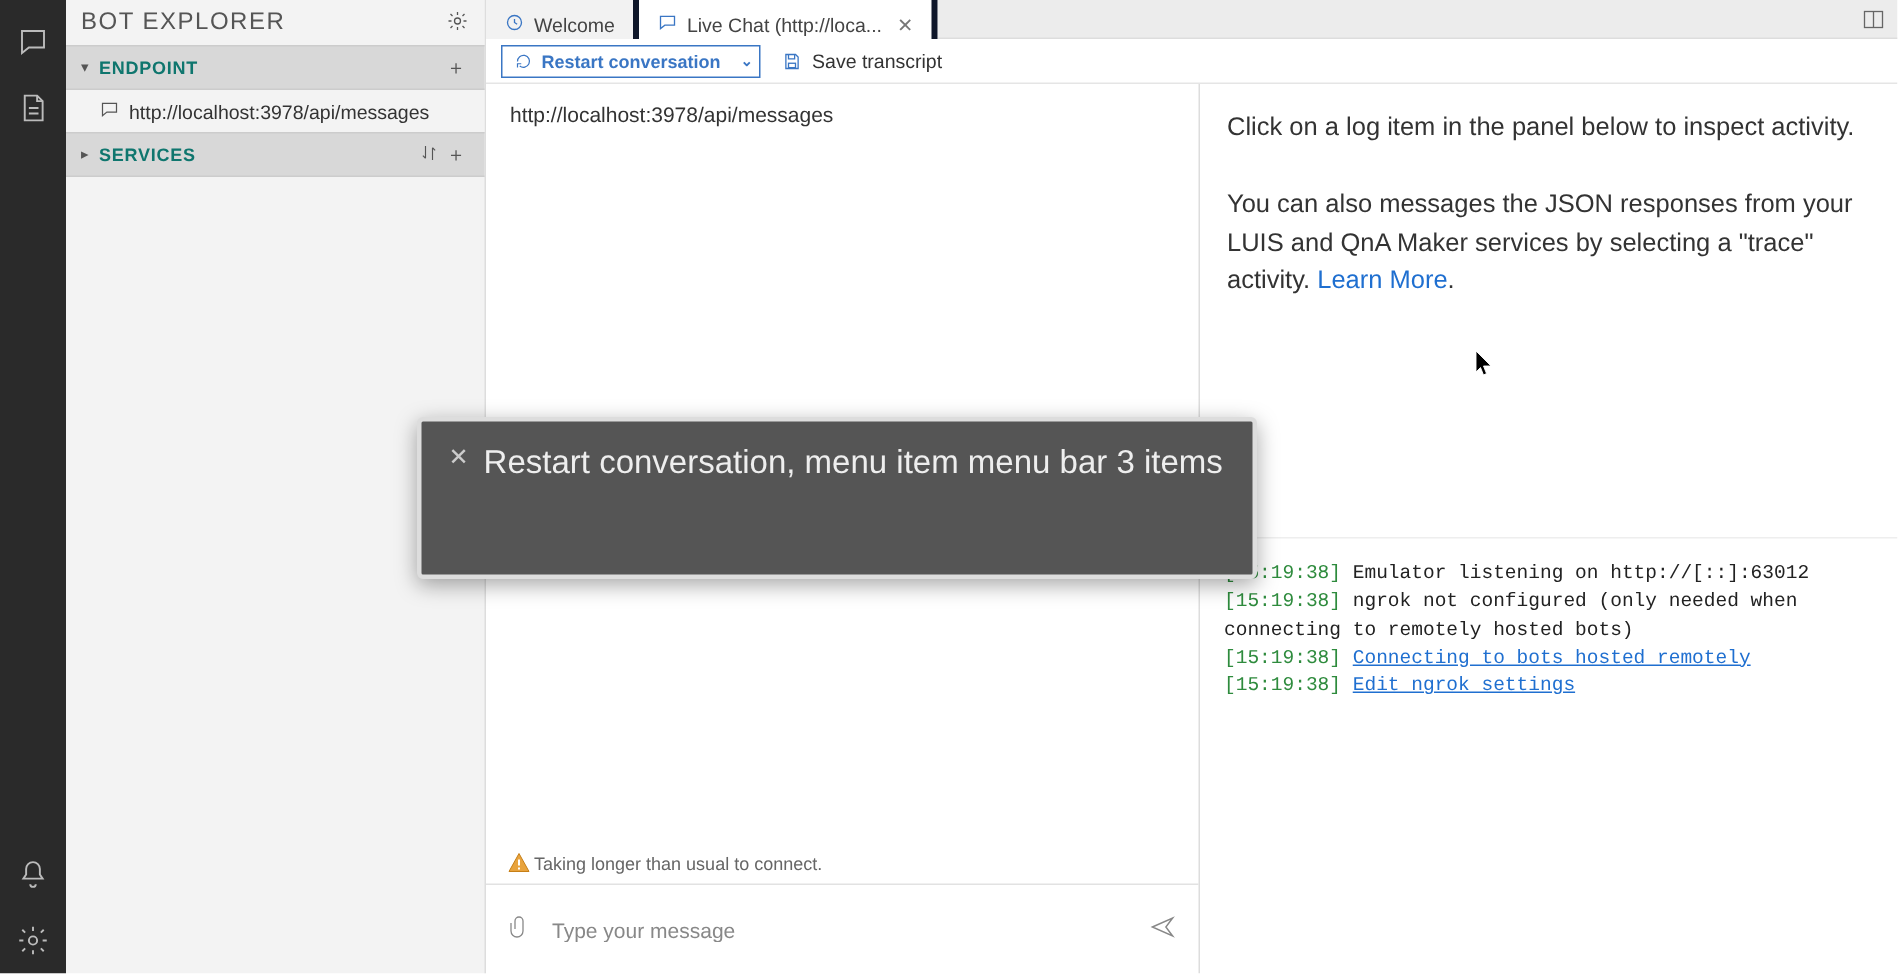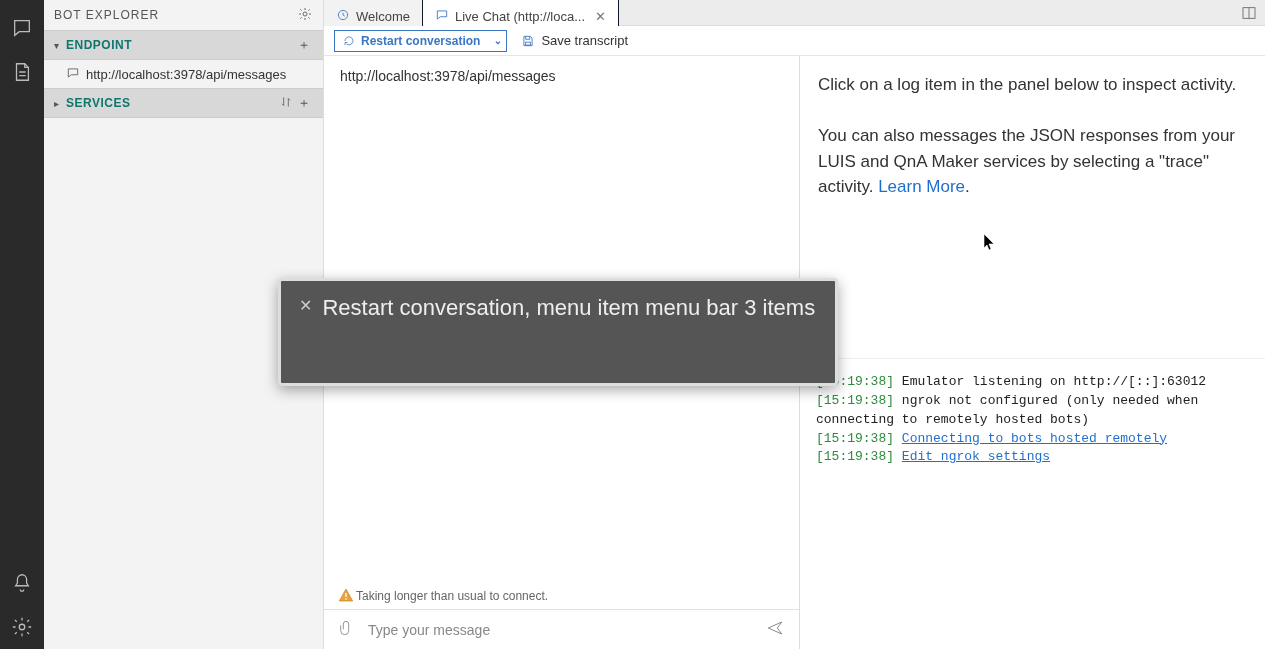--- a/index.html
+++ b/index.html
@@ -6,54 +6,54 @@
   html, body { width: 1265px; height: 649px; font-family: "Segoe UI", Arial, sans-serif; font-size: 13px; color: #333; background: #fff; overflow: hidden; }
   .root { display: flex; width: 100%; height: 100%; }
   
   .activity-bar { width: 44px; background: #2a2a2a; display: flex; flex-direction: column; align-items: center; padding-top: 6px; }
   .activity-bar .spacer { flex: 1; }
   .activity-icon { width: 28px; height: 28px; margin: 8px 0; display: flex; align-items: center; justify-content: center; color: #bbb; cursor: pointer; }
   .activity-icon svg { width: 22px; height: 22px; stroke: #bbb; fill: none; stroke-width: 1.4; }
   
   .side-panel { width: 280px; background: #f3f3f3; border-right: 1px solid #ddd; display: flex; flex-direction: column; }
   .side-header { height: 30px; display: flex; align-items: center; justify-content: space-between; padding: 0 10px; background: #f3f3f3; }
-  .side-title { font-size: 12px; letter-spacing: 1px; color: #555; }
+  .side-title { font-size: 16px; letter-spacing: 1px; color: #555; }
   .gear-mini svg { width: 16px; height: 16px; stroke: #555; fill: none; stroke-width: 1.3; }
   .section-row { height: 30px; background: #d8d8d8; display: flex; align-items: center; padding: 0 10px; border-top: 1px solid #ccc; border-bottom: 1px solid #ccc; }
   .section-row .tri { width: 12px; display:inline-block; color:#555; font-size:10px; }
   .section-row .lbl { flex:1; font-size:12px; font-weight:600; color:#0f766e; letter-spacing: .5px; }
   .section-row .ico { width: 18px; text-align:center; color:#555; cursor:pointer; }
   .endpoint-item { height: 28px; display:flex; align-items:center; padding:0 10px 0 22px; color:#333; background:#f3f3f3; }
   .endpoint-item .mini { margin-right:6px; }
   .endpoint-item .mini svg { width:14px; height:14px; stroke:#555; fill:none; stroke-width:1.4;}
   .sort-icon svg { width:14px; height:14px; stroke:#555; fill:none; stroke-width:1.3; }
   
   .editor { flex:1; display:flex; flex-direction:column; min-width:0; }
   .tabbar { height: 26px; display:flex; align-items:stretch; background:#ececec; border-bottom:1px solid #ddd; }
-  .tab { display:flex; align-items:center; padding:16px 12px; border-right:1px solid #0f172a; background:#f2f2f2; color:#444; gap:6px; font-size:13px; cursor:pointer; max-width:200px; }
+  .tab { display:flex; align-items:center; padding:16px 12px; border-right:4px solid #0f172a; background:#f2f2f2; color:#444; gap:6px; font-size:13px; cursor:pointer; max-width:200px; }
   .tab.active { background:#fff; border-bottom:2px solid #fff; margin-bottom:-1px; }
   .tab .tticon svg { width:14px; height:14px; stroke:#3a76c4; fill:none; stroke-width:1.5; }
   .tab .ttlabel { white-space:nowrap; overflow:hidden; text-overflow:ellipsis; }
   .tab .close { color:#777; font-size:13px; cursor:pointer; margin-left:4px; }
   .tabbar .flex { flex:1; }
   .tabbar .split svg { width:16px; height:16px; stroke:#666; fill:none; stroke-width:1.3; margin:5px 8px 0 0; cursor:pointer;}
   .toolbar { height: 30px; display:flex; align-items:center; gap:14px; padding:0 10px; background:#fff; border-bottom:1px solid #e5e5e5; }
   .restart-wrap { display:flex; align-items:center; border:1px solid #3a76c4; height:22px;font-weight:bold; }
   .restart-btn { display:flex; align-items:center; gap:6px; padding:0 8px; height:100%; color:#3a76c4; font-size:12px; cursor:pointer; }
   .restart-btn svg { width:12px; height:12px; stroke:#3a76c4; fill:none; stroke-width:1.6; }
   .restart-caret { width:18px; display:flex; align-items:center; justify-content:center; color:#3a76c4; cursor:pointer; font-size:10px; border-left:1px solid rgba(58,118,196,0); }
   .save-btn { display:flex; align-items:flex-end; gap:6px; color:#333; font-size:13px; cursor:pointer; }
   .save-btn svg { width:14px; height:14px; stroke:#3a76c4; fill:none; stroke-width:1.5; }
   .content { flex:1; display:flex; min-height:0; }
   .chat-col { width: 476px; border-right:1px solid #ddd; display:flex; flex-direction:column; }
   .chat-url { padding:12px 16px; color:#333; font-size:14px; }
   .chat-body { flex:1; }
   .chat-warn { display:flex; align-items:flex-end; gap:2px; padding:6px 14px; font-size:12px; color:#666; }
   .chat-warn svg { width:16px; height:16px; }
-  .chat-input { height:40px; border-top:1px solid #e2e2e2; display:flex; align-items:center; padding:0 14px; gap:14px; }
+  .chat-input { height:60px; border-top:1px solid #e2e2e2; display:flex; align-items:center; padding:0 14px; gap:14px; }
   .chat-input .attach svg { width:16px; height:18px; stroke:#888; fill:none; stroke-width:1.3; }
   .chat-input input { flex:1; border:none; outline:none; font-size:14px; color:#333; }
   .chat-input input::placeholder { color:#888; }
   .chat-input .send svg { width:20px; height:18px; stroke:#888; fill:none; stroke-width:1.3; }
   .inspect-col { flex:1; display:flex; flex-direction:column; min-width:0; }
   .inspect-top { padding:16px 18px; font-size:17px; color:#333; line-height:1.5; border-bottom:1px solid #eee; height:303px; }
   .inspect-top a { color:#1f6fd0; text-decoration:none; cursor:pointer; }
   .log { flex:1; padding:14px 16px; font-family: Consolas, "Courier New", monospace; font-size:13px; color:#222; white-space:pre-wrap; line-height:1.45; }
   .log .ts { color:#2e8b3d; }
   .log a { color:#1f6fd0; text-decoration:underline; cursor:pointer; }

